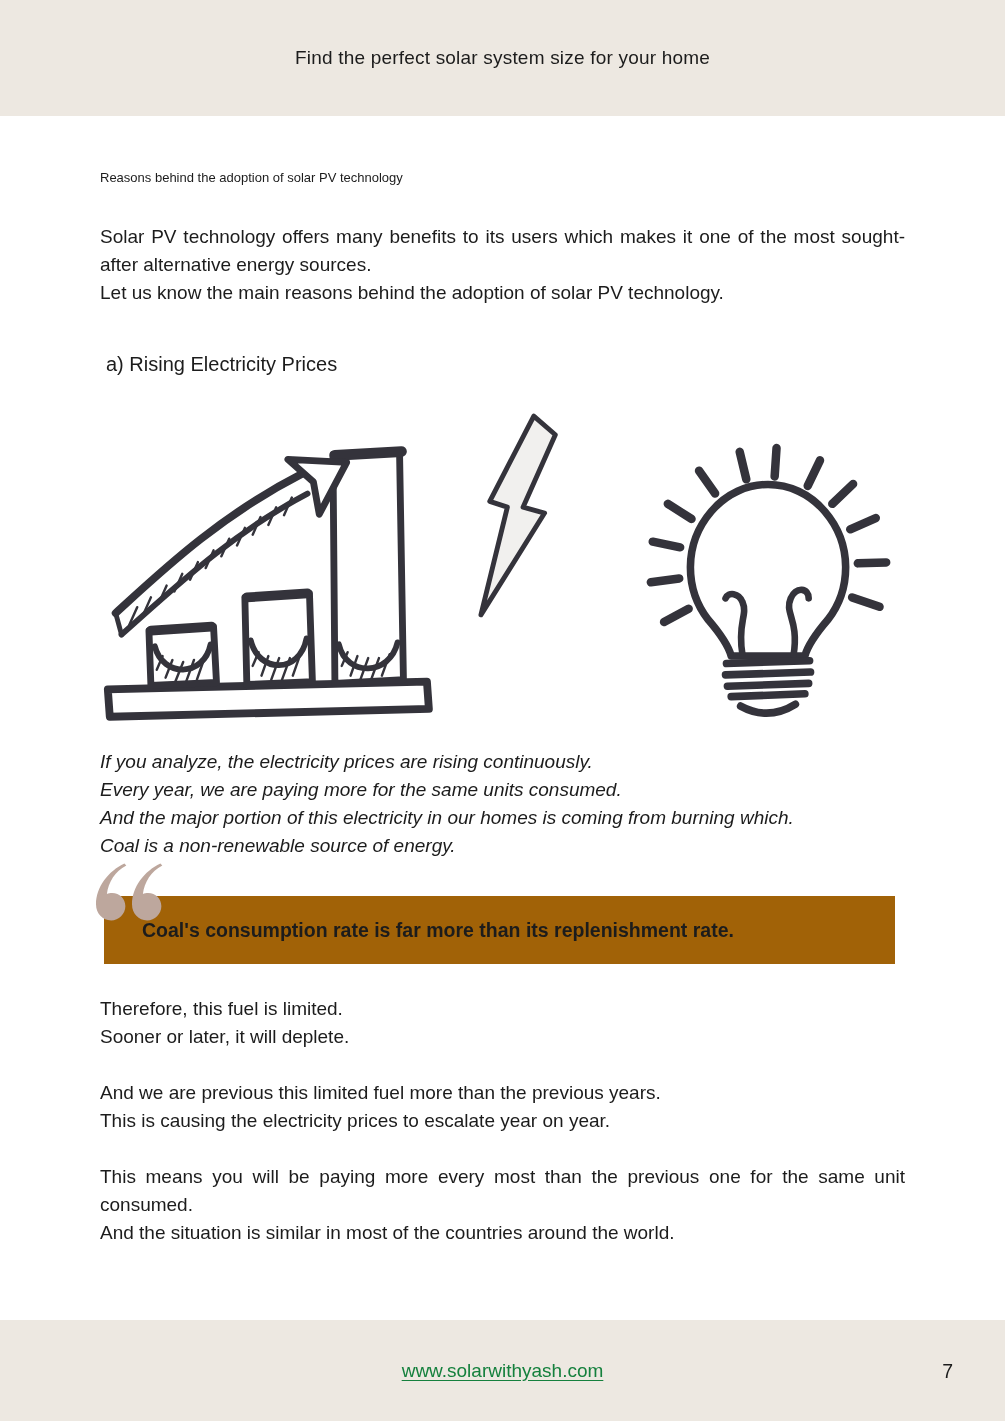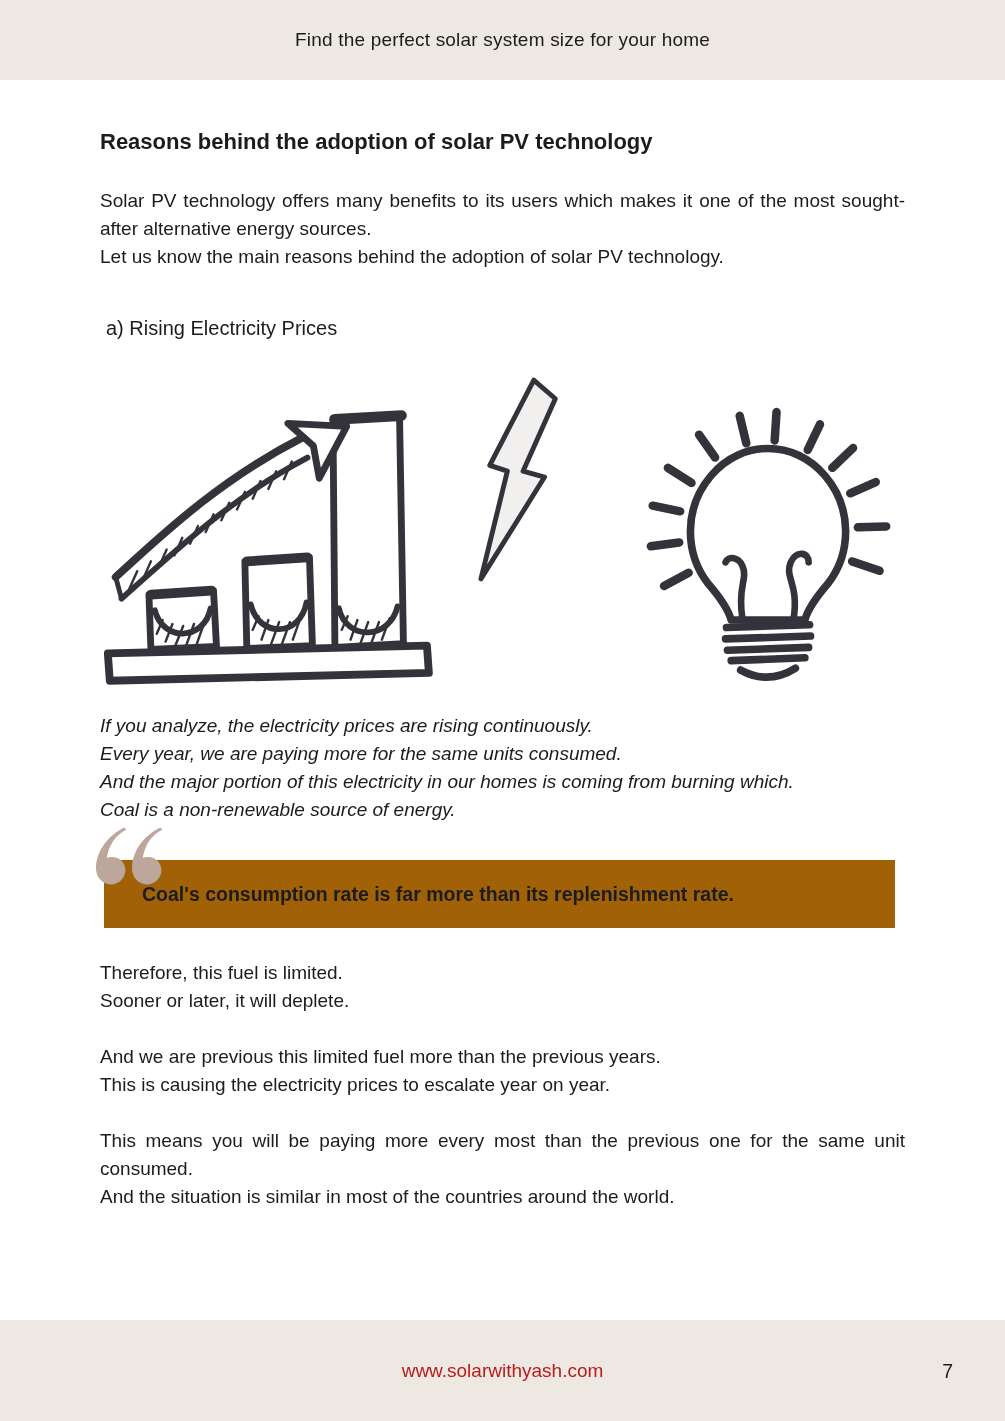--- a/index.html
+++ b/index.html
@@ -10,32 +10,32 @@
     background: #ffffff;
     font-family: "Liberation Sans", sans-serif;
     color: #1c1c1c;
     overflow: hidden;
   }
   .band {
     background: #EDE8E1;
     width: 100%;
   }
   .band.header {
-    height: 80px;
+    height: 116px;
     display: flex;
     align-items: center;
     justify-content: center;
     font-size: 19px;
     letter-spacing: 0.2px;
   }
   main { padding: 0 100px; }
   .section-heading {
     margin-top: 50px;
-    font-size: 22px;
-    font-weight: bold;
+    font-size: 13px;
+    font-weight: normal;
     line-height: 24px;
   }
   .intro-para {
     margin-top: 33px;
     font-size: 19px;
     line-height: 28px;
     text-align: justify;
   }
   .text-line {
     font-size: 19px;
@@ -89,21 +89,22 @@
     position: absolute;
     left: 0;
     bottom: 0;
     height: 101px;
     display: flex;
     align-items: center;
     justify-content: center;
   }
   .footer-link {
     font-size: 19px;
-    color: #b91c1c;
+    color: #15803d;
+    text-decoration: underline;
     text-underline-offset: 3px;
     cursor: pointer;
   }
   .page-number {
     position: absolute;
     right: 52px;
     top: 50%;
     transform: translateY(-50%);
     font-size: 19.5px;
   }

